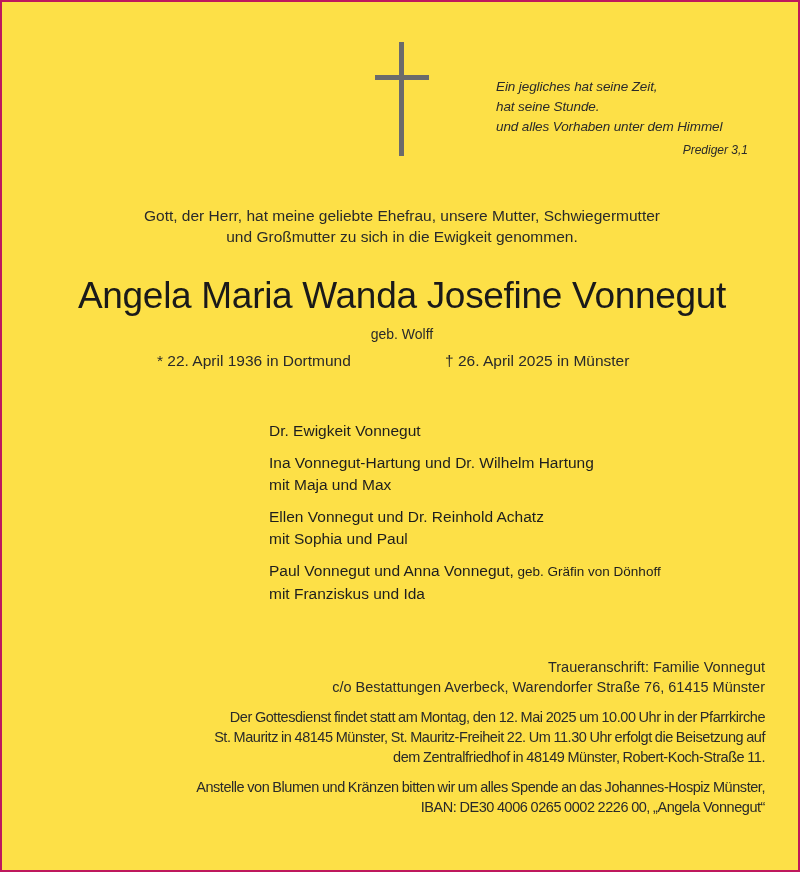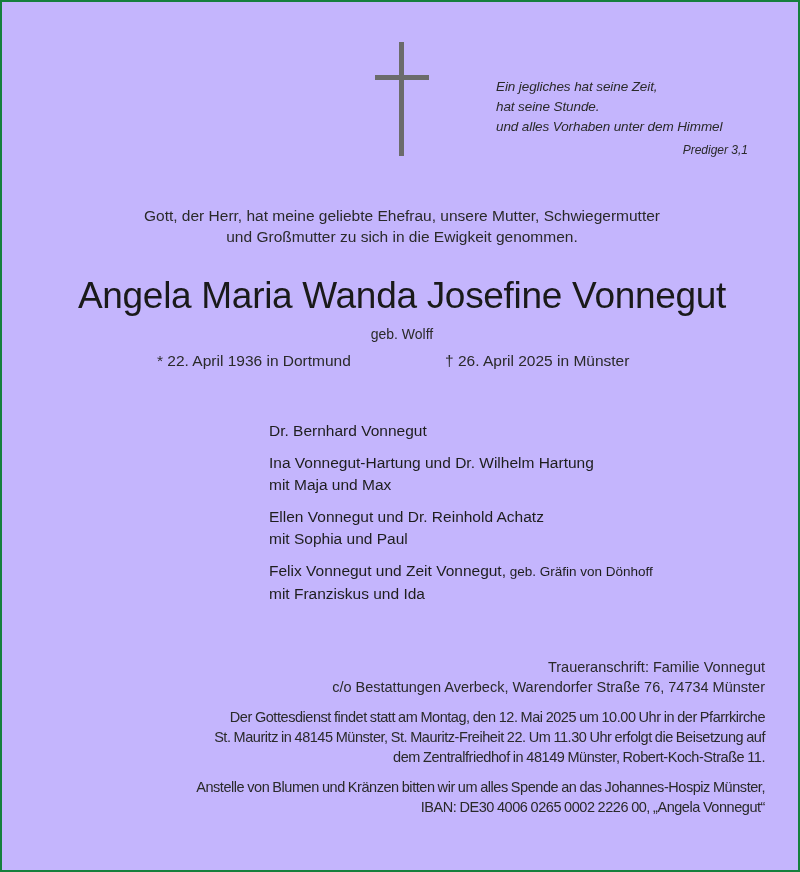--- a/index.html
+++ b/index.html
@@ -13,22 +13,22 @@
       position: relative;
       overflow: hidden;
       font-family: "Liberation Sans", sans-serif;
       color: #1c1c1c;
     }
     .frame {
       position: absolute;
       left: 0; top: 0;
       width: 796px;
       height: 868px;
-      border: 2px solid #15803d;
-      background: #c4b5fd;
+      border: 2px solid #be185d;
+      background: #fde047;
       text-decoration: underline;
     }
     .cross {
       position: absolute;
       left: 373px;
       top: 40px;
       width: 54px;
       height: 114px;
     }
     .cross .v {
@@ -160,40 +160,40 @@
   </div>
 
   <div class="name">Angela Maria Wanda Josefine Vonnegut</div>
   <div class="maiden">geb. Wolff</div>
 
   <div class="dates birth">* 22. April 1936 in Dortmund</div>
   <div class="dates death">† 26. April 2025 in Münster</div>
 
   <div class="family">
     <div class="entry">
-      <span class="line">Dr. Bernhard Vonnegut</span>
+      <span class="line">Dr. Ewigkeit Vonnegut</span>
     </div>
     <div class="entry">
       <span class="line">Ina Vonnegut-Hartung und Dr. Wilhelm Hartung</span>
       <span class="line">mit Maja und Max</span>
     </div>
     <div class="entry">
       <span class="line">Ellen Vonnegut und Dr. Reinhold Achatz</span>
       <span class="line">mit Sophia und Paul</span>
     </div>
     <div class="entry">
-      <span class="line"><span>Felix Vonnegut und Zeit Vonnegut,</span><span class="small"> geb. Gräfin von Dönhoff</span></span>
+      <span class="line"><span>Paul Vonnegut und Anna Vonnegut,</span><span class="small"> geb. Gräfin von Dönhoff</span></span>
       <span class="line">mit Franziskus und Ida</span>
     </div>
   </div>
 
   <div class="bottom">
     <div class="para">
       <span class="line">Traueranschrift: Familie Vonnegut</span>
-      <span class="line">c/o Bestattungen Averbeck, Warendorfer Straße 76, 74734 Münster</span>
+      <span class="line">c/o Bestattungen Averbeck, Warendorfer Straße 76, 61415 Münster</span>
     </div>
     <div class="para condensed">
       <span class="line">Der Gottesdienst findet statt am Montag, den 12. Mai 2025 um 10.00 Uhr in der Pfarrkirche</span>
       <span class="line">St. Mauritz in 48145 Münster, St. Mauritz-Freiheit 22. Um 11.30 Uhr erfolgt die Beisetzung auf</span>
       <span class="line">dem Zentralfriedhof in 48149 Münster, Robert-Koch-Straße 11.</span>
     </div>
     <div class="para condensed">
       <span class="line">Anstelle von Blumen und Kränzen bitten wir um alles Spende an das Johannes-Hospiz Münster,</span>
       <span class="line">IBAN: DE30 4006 0265 0002 2226 00, „Angela Vonnegut“</span>
     </div>

